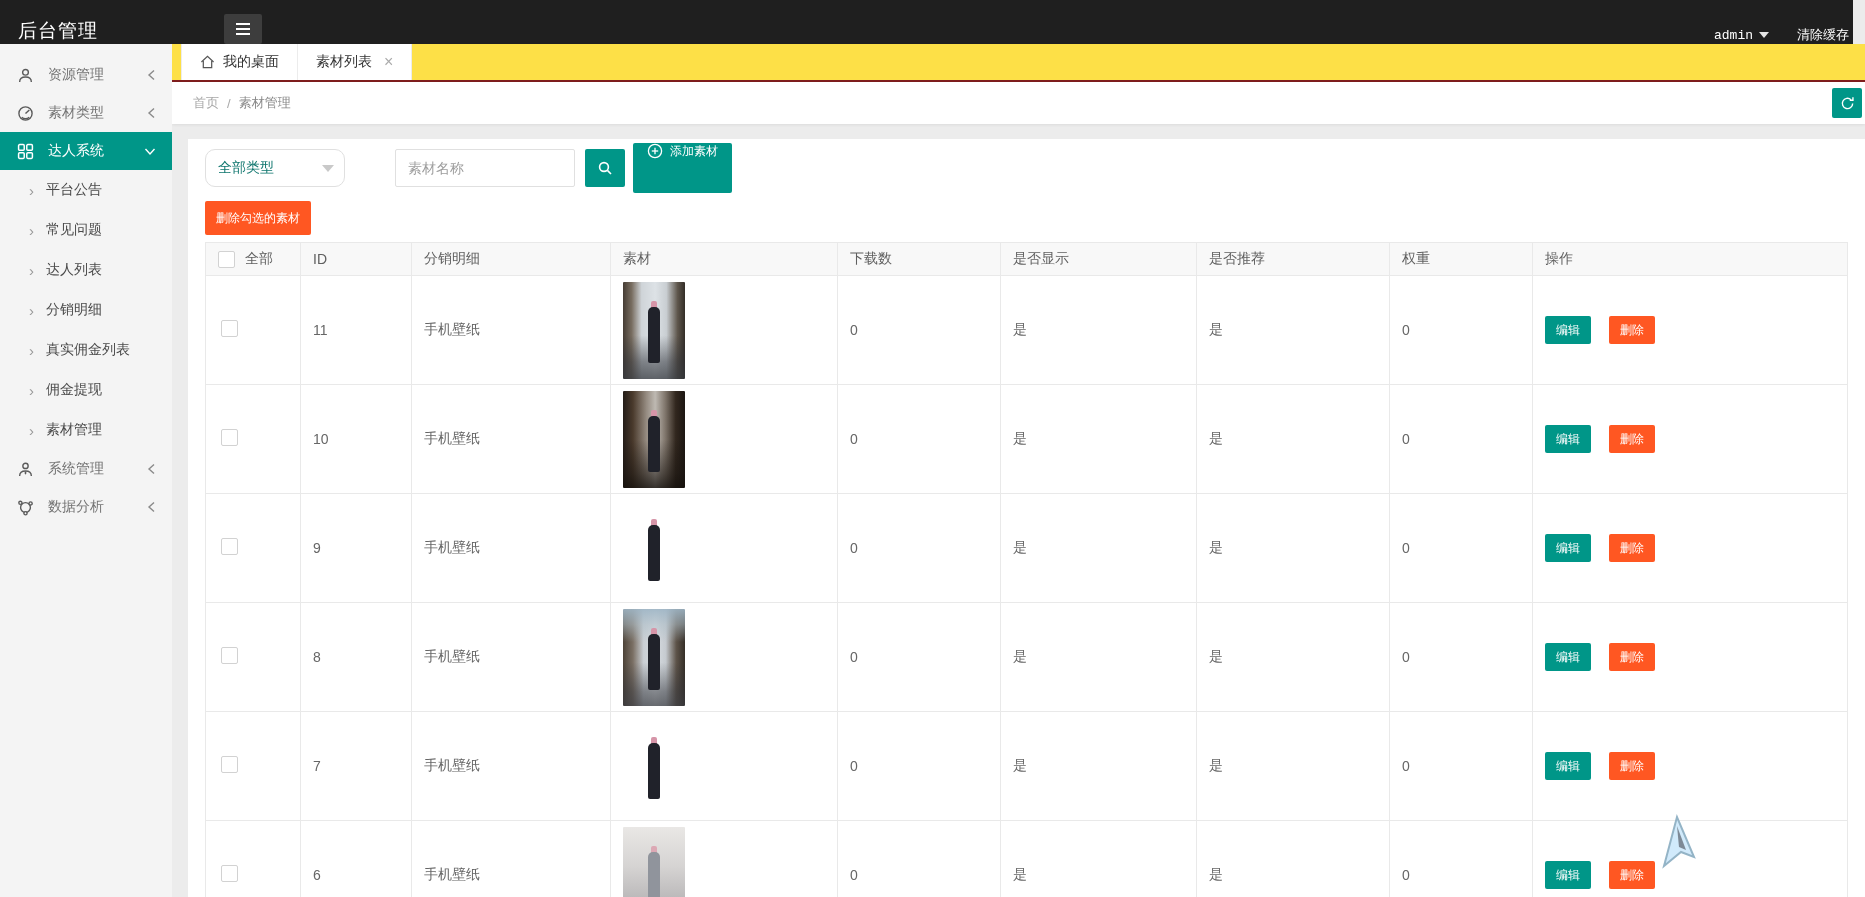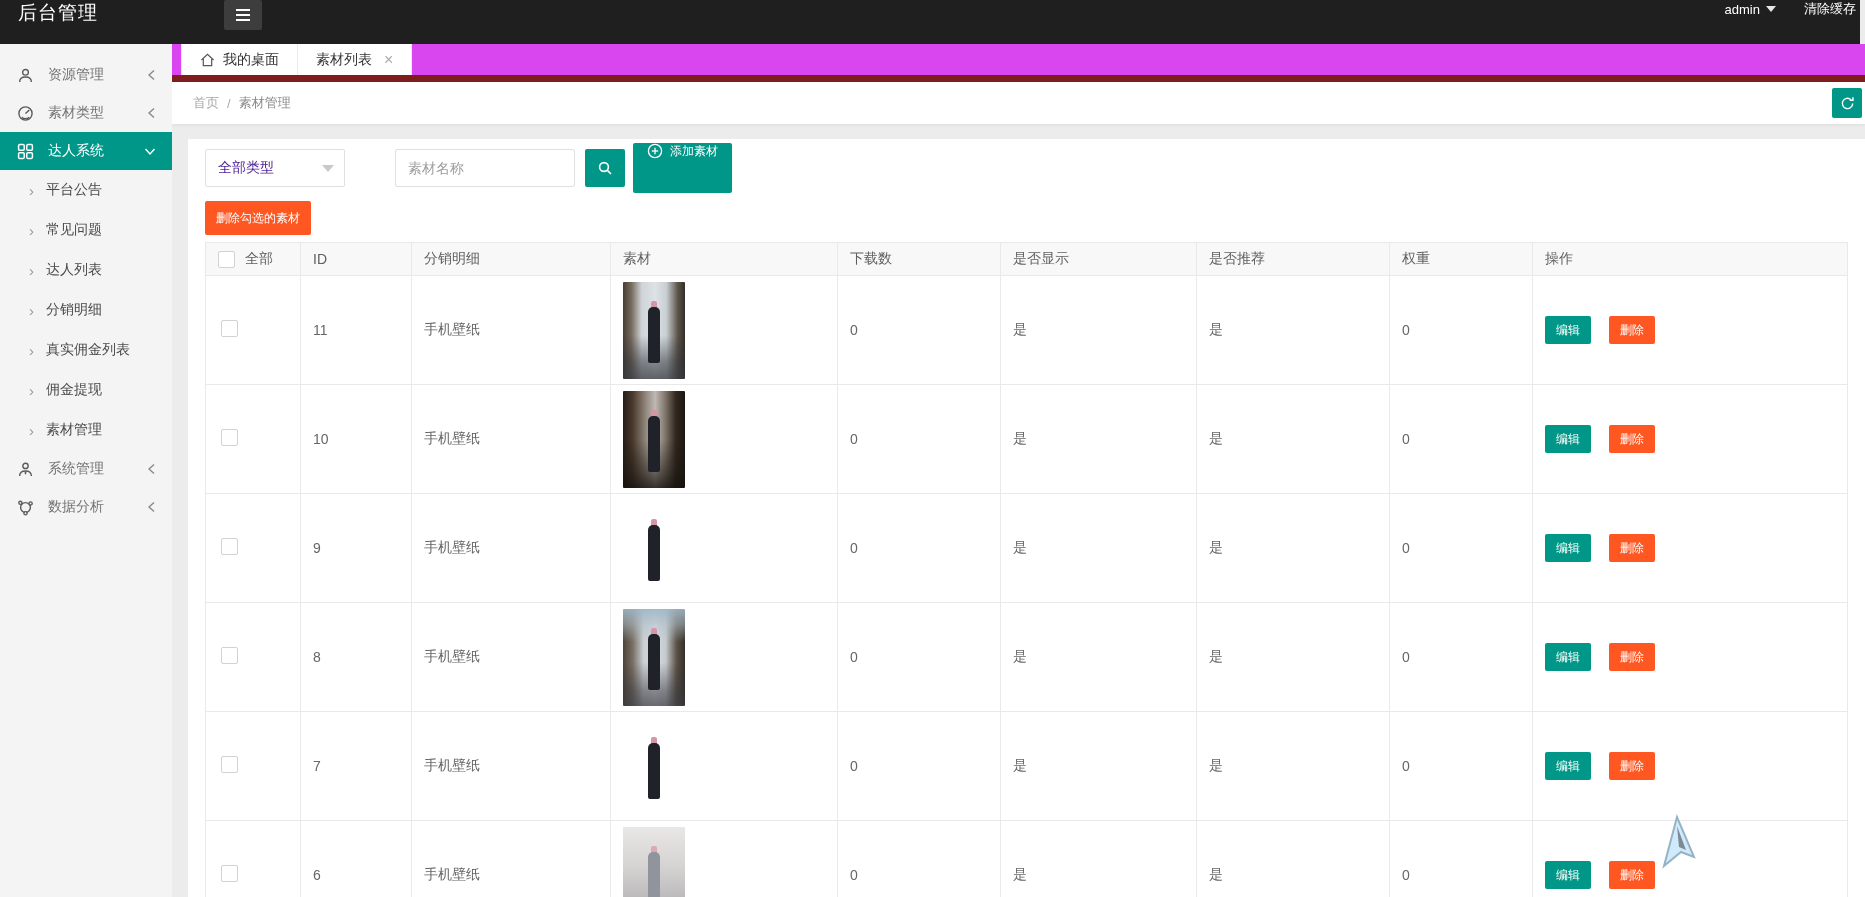--- a/index.html
+++ b/index.html
@@ -5,22 +5,22 @@
   * { margin:0; padding:0; box-sizing:border-box; }
   html,body { width:1865px; height:897px; overflow:hidden; }
   body {
     font-family:"Liberation Sans","DejaVu Sans",sans-serif;
     background:#ececec; position:relative; color:#333;
   }
   svg { display:block; }
 
   
   .navbar {
-    position:absolute; top:0; left:0; right:5px; height:44px;
-    background:#1f1f1f; display:flex; align-items:flex-start; color:#fff; z-index:20;
+    position:absolute; top:0; left:0; right:12px; height:44px;
+    background:#1f1f1f; display:flex; align-items:flex-end; color:#fff; z-index:20;font-family:Liberation Mono, monospace;
   }
   .brand { width:172px; padding-left:18px; font-size:19px; letter-spacing:1px; }
   .burger {
     width:38px; height:30px; background:#3d3d3d; border-radius:2px;
     margin-left:52px; display:flex; align-items:center; justify-content:center; cursor:pointer;
   }
   .nav-right { margin-left:auto; display:flex; align-items:center; gap:28px; padding-right:4px; font-size:13px; }
   .admin-wrap { display:flex; align-items:center; gap:6px; cursor:pointer; }
   .caret-down { width:0; height:0; border-left:5px solid transparent; border-right:5px solid transparent; border-top:6px solid #e6e6e6; }
   .clear-cache { cursor:pointer; white-space:nowrap; }
@@ -38,21 +38,21 @@
   .side-item.active { background:#009688; color:#fff; }
   .side-item.active .ico, .side-item.active .chev { color:#fff; }
   .sub-item {
     height:40px; display:flex; align-items:center; font-size:14px; color:#4a4a4a;
     padding-left:29px; cursor:pointer;
   }
   .sub-item .arrow { color:#999; margin-right:12px; font-size:15px; line-height:1; }
 
   
   .main { position:absolute; left:172px; top:44px; right:0; bottom:0; display:flex; flex-direction:column; }
-  .tabbar { height:38px; background:#d946ef; display:flex; border-bottom:7px solid #7f1d1d; flex:none; }
+  .tabbar { height:38px; background:#fde047; display:flex; border-bottom:2px solid #7f1d1d; flex:none; }
   .tab {
     background:#fff; height:100%; display:flex; align-items:center; gap:8px;
     padding:0 18px; font-size:14px; color:#333; border-right:1px solid #ececec; cursor:pointer;
   }
   .tab.first { margin-left:9px; border-left:1px solid #ececec; }
   .tab .home-ic { color:#555; }
   .tab .close { color:#aaa; font-size:16px; margin-left:4px; line-height:1; }
   .crumb-row {
     height:42px; background:#fff; display:flex; align-items:center;
     padding-left:21px; position:relative; flex:none;
@@ -64,22 +64,22 @@
     position:absolute; right:3px; top:6px; width:30px; height:30px;
     background:#009688; border:none; border-radius:2px; color:#fff;
     display:flex; align-items:center; justify-content:center; cursor:pointer;
   }
   .content { flex:1; background:#ececec; padding:15px 0 0 16px; overflow:hidden; }
   .card { background:#fff; height:100%; padding:10px 17px 0 17px; }
 
   
   .filter-row { display:flex; align-items:center; height:38px; }
   .select-box {
-    width:140px; height:38px; border:1px solid #e0e0e0; border-radius:2px; background:#fff;
-    display:flex; align-items:center; padding:0 10px 0 12px; font-size:14px; color:#4c1d95;
+    width:140px; height:38px; border:1px solid #e0e0e0; border-radius:10px; background:#fff;
+    display:flex; align-items:center; padding:0 10px 0 12px; font-size:14px; color:#0f766e;
     cursor:pointer; position:relative;
   }
   .select-caret { position:absolute; right:10px; width:0; height:0;
     border-left:6px solid transparent; border-right:6px solid transparent; border-top:7px solid #c9c9c9; }
   .txt-input {
     width:180px; height:38px; border:1px solid #e0e0e0; border-radius:2px;
     margin-left:50px; padding:0 12px; font-size:14px; color:#333; outline:none;
     font-family:inherit;
   }
   .txt-input::placeholder { color:#9d9d9d; }

